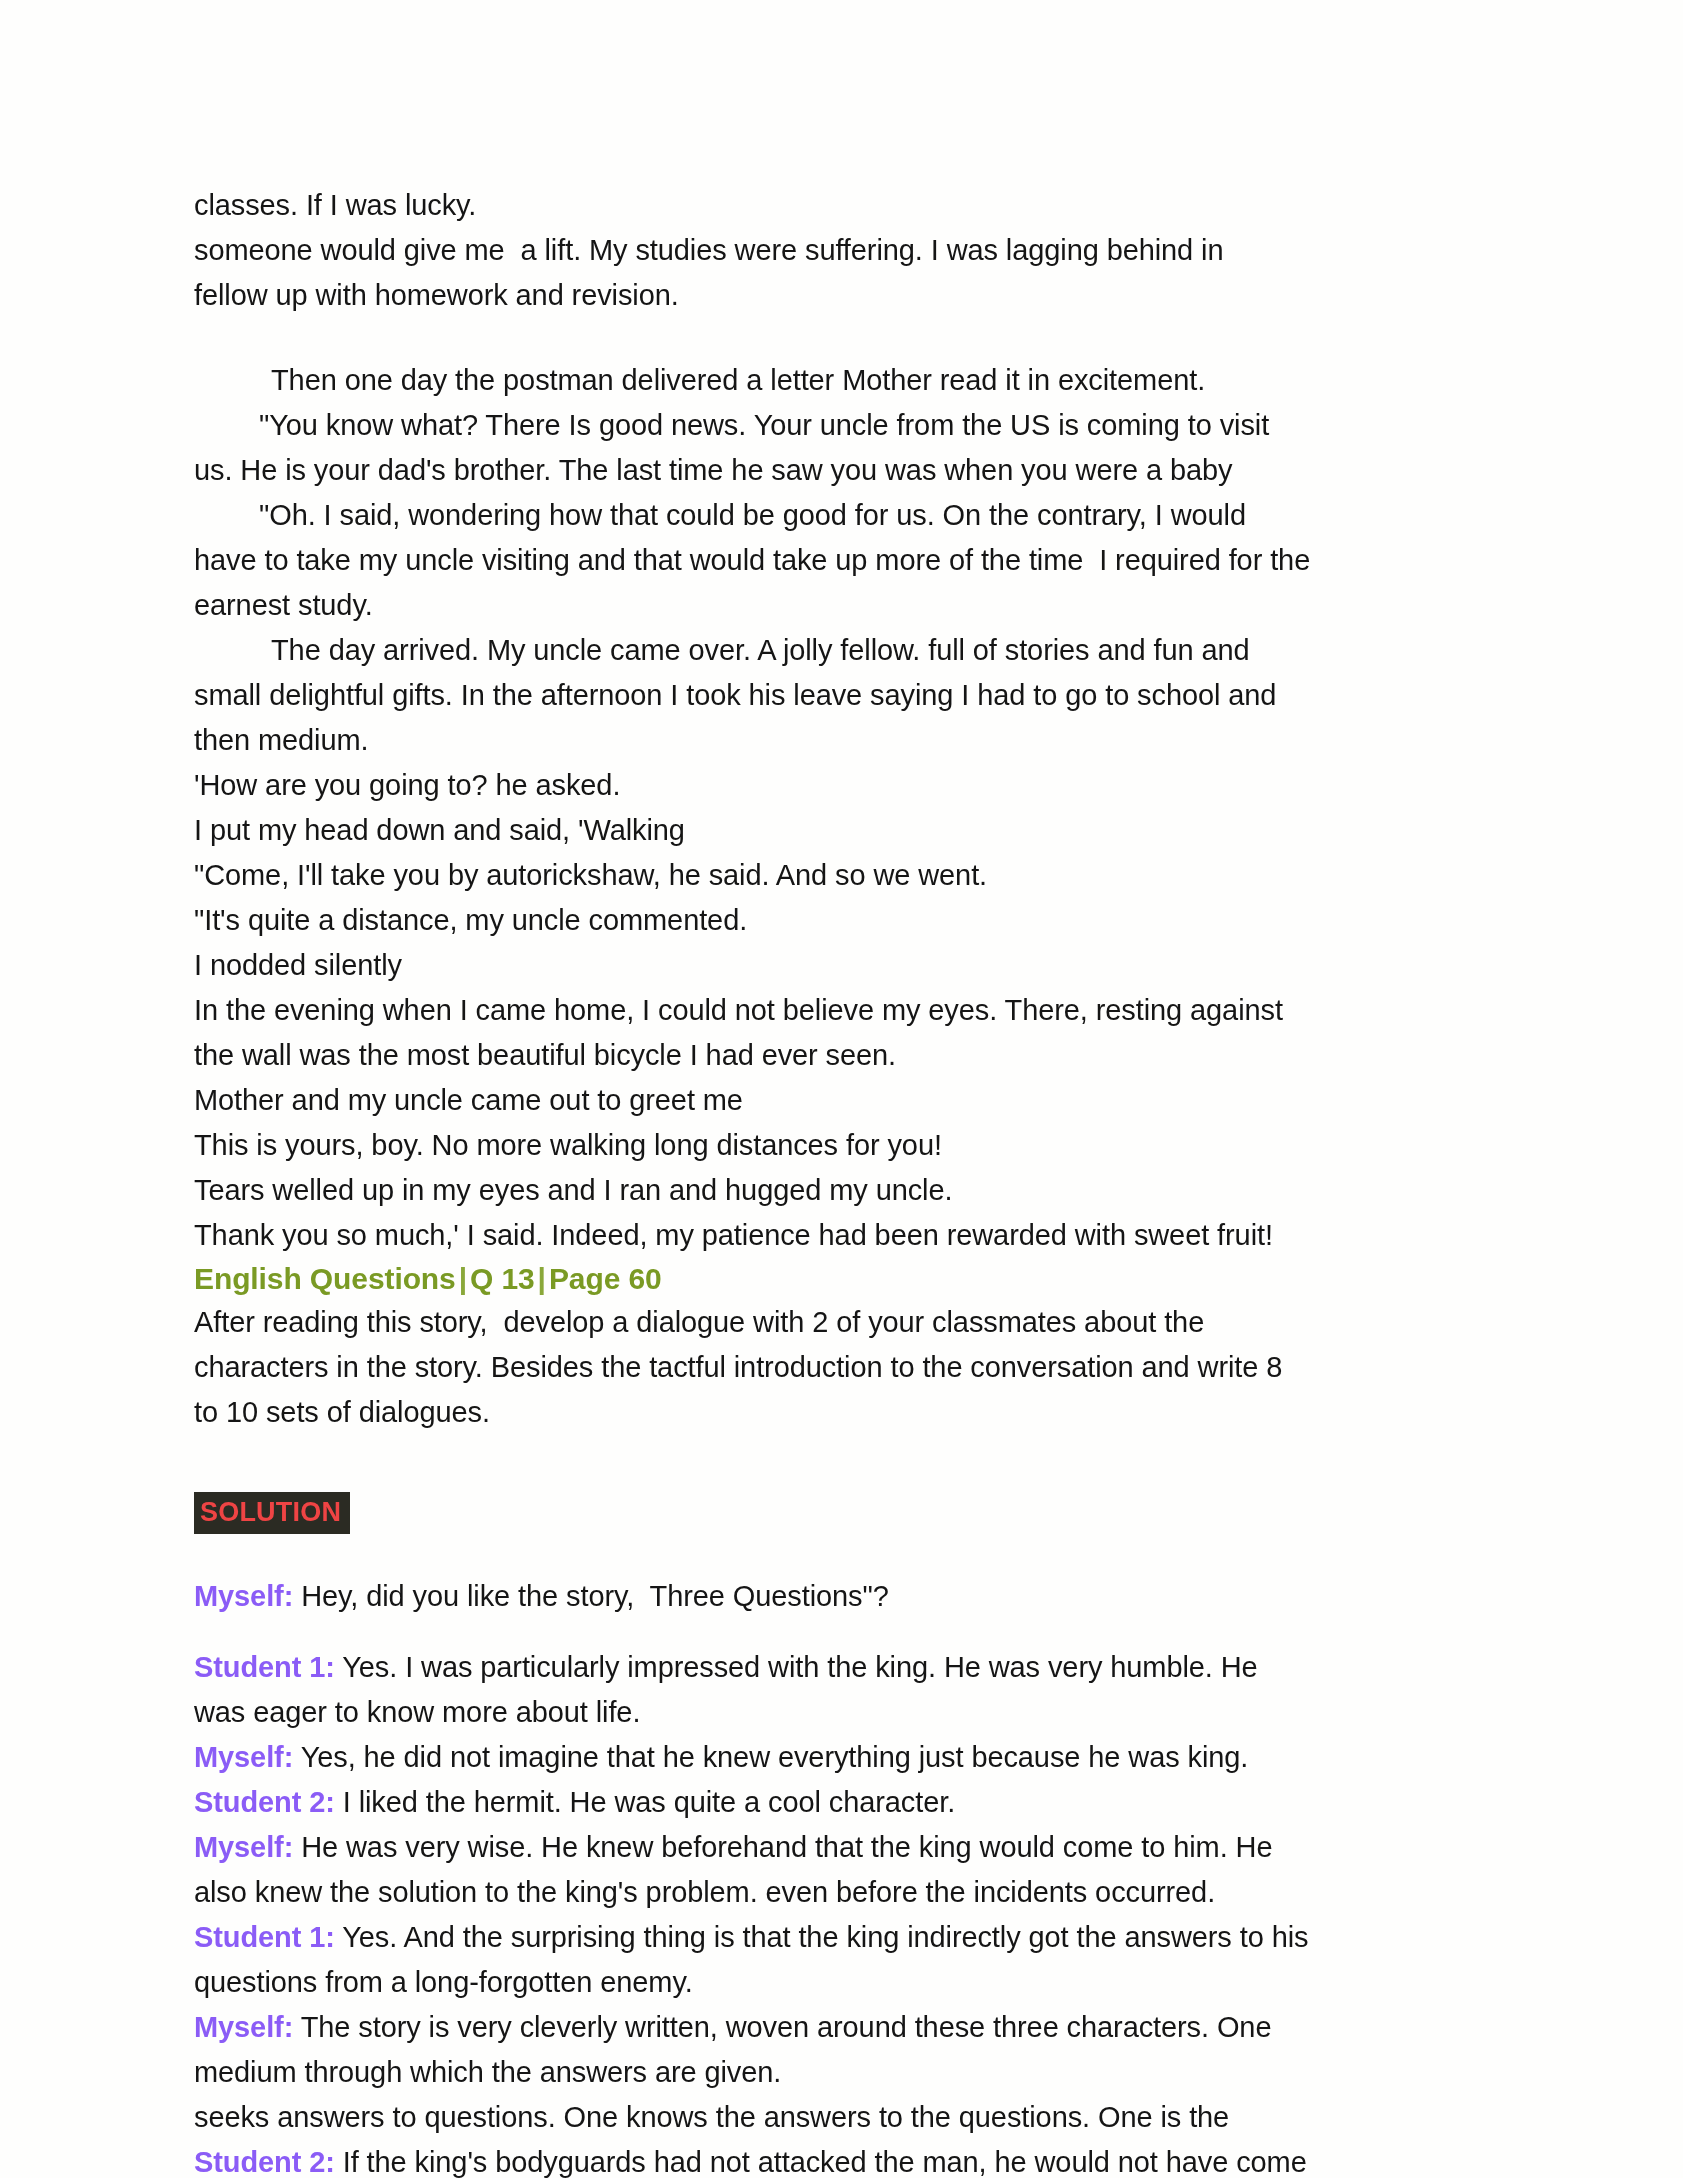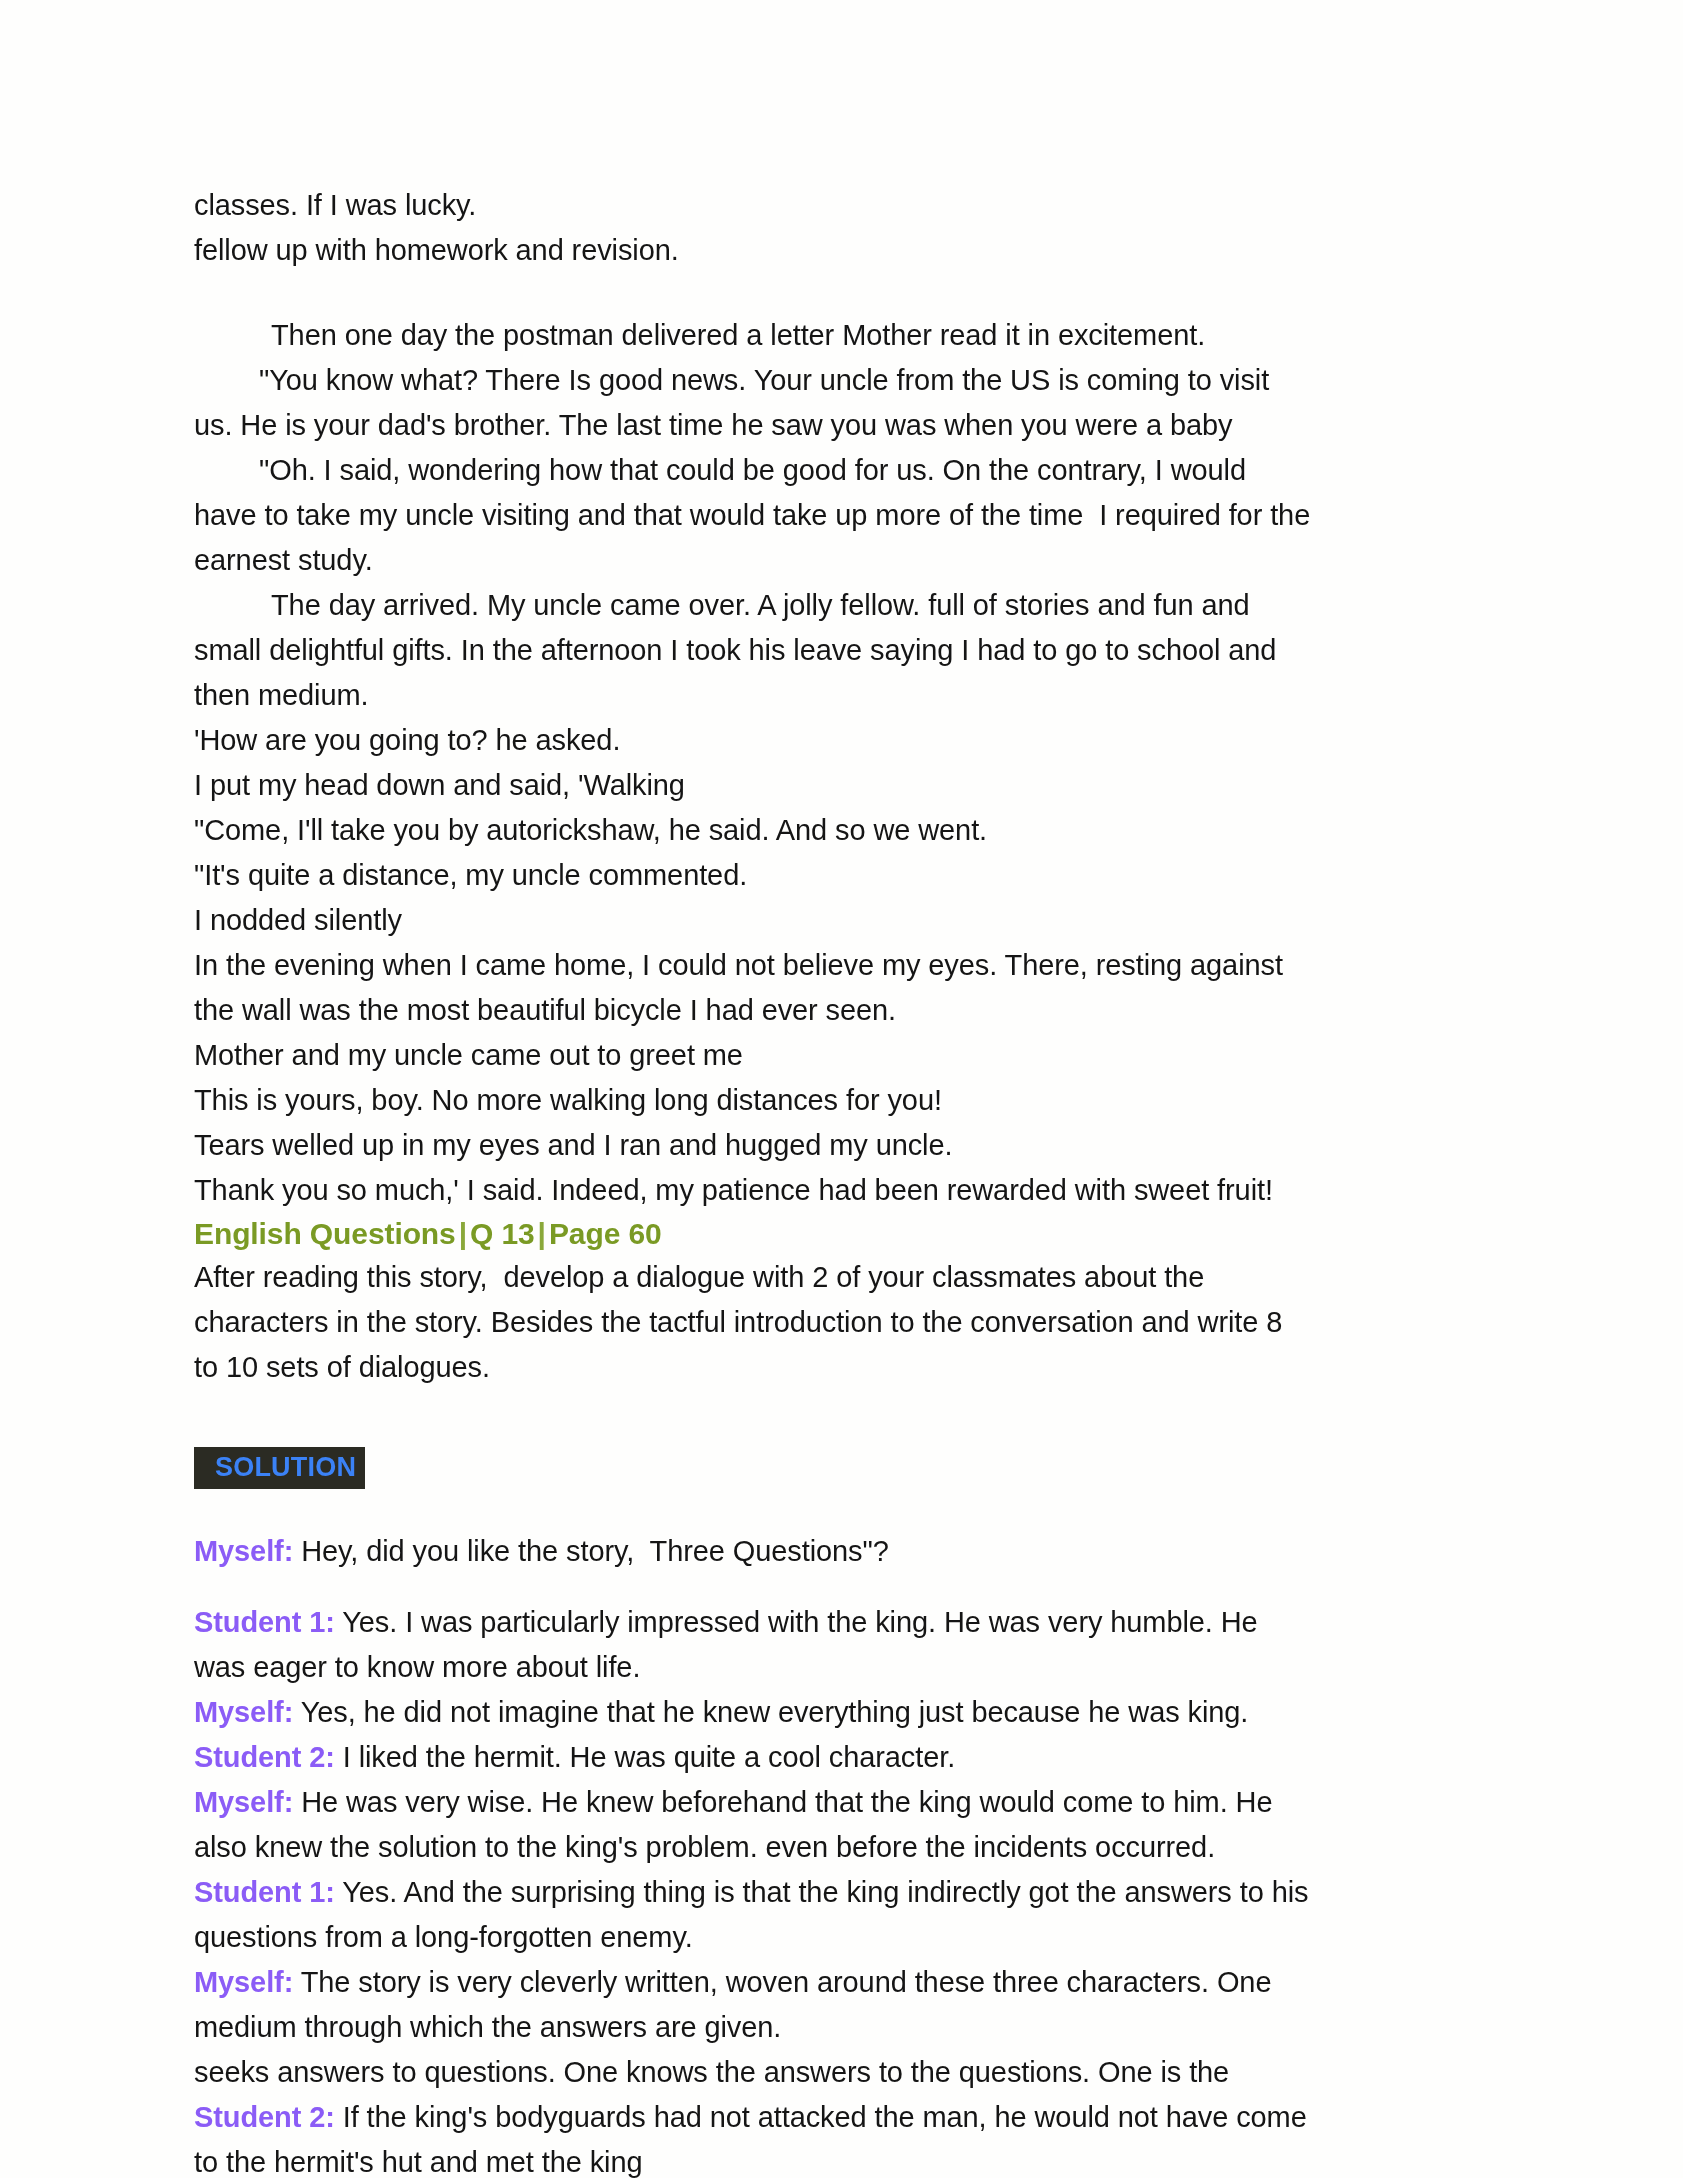--- a/index.html
+++ b/index.html
@@ -65,25 +65,25 @@
   }
   .green-head .sep {
     color: #8aa83a;
     font-weight: bold;
     padding: 0 3px;
   }
 
   .solution-badge {
     display: inline-block;
     background: #2b2b23;
-    color: #3b82f6;
+    color: #ef4444;
     font-size: 27px;
     font-weight: bold;
     line-height: 34px;
-    padding: 3px 9px 5px 21px;
+    padding: 3px 9px 5px 6px;
     letter-spacing: 0.2px;
   }
 
   .speaker {
     font-weight: bold;
     color: #8b5cf6;
   }
   .dlg {
     font-size: 29px;
     line-height: 45px;
@@ -94,20 +94,21 @@
 </style>
 </head>
 <body>
 
 <div class="page">
   <div class="sheet">
     <div class="content">
 
       <div>
         <div class="ln">classes. If I was lucky.</div>
+        <div class="ln">someone would give me  a lift. My studies were suffering. I was lagging behind in</div>
         <div class="ln">fellow up with homework and revision.</div>
       </div>
 
       <div class="gap-md"></div>
 
       <div>
         <div class="ln para-first">Then one day the postman delivered a letter Mother read it in excitement.</div>
         <div class="ln para-first-sm">"You know what? There Is good news. Your uncle from the US is coming to visit</div>
         <div class="ln">us. He is your dad's brother. The last time he saw you was when you were a baby</div>
         <div class="ln para-first-sm">"Oh. I said, wondering how that could be good for us. On the contrary, I would</div>

